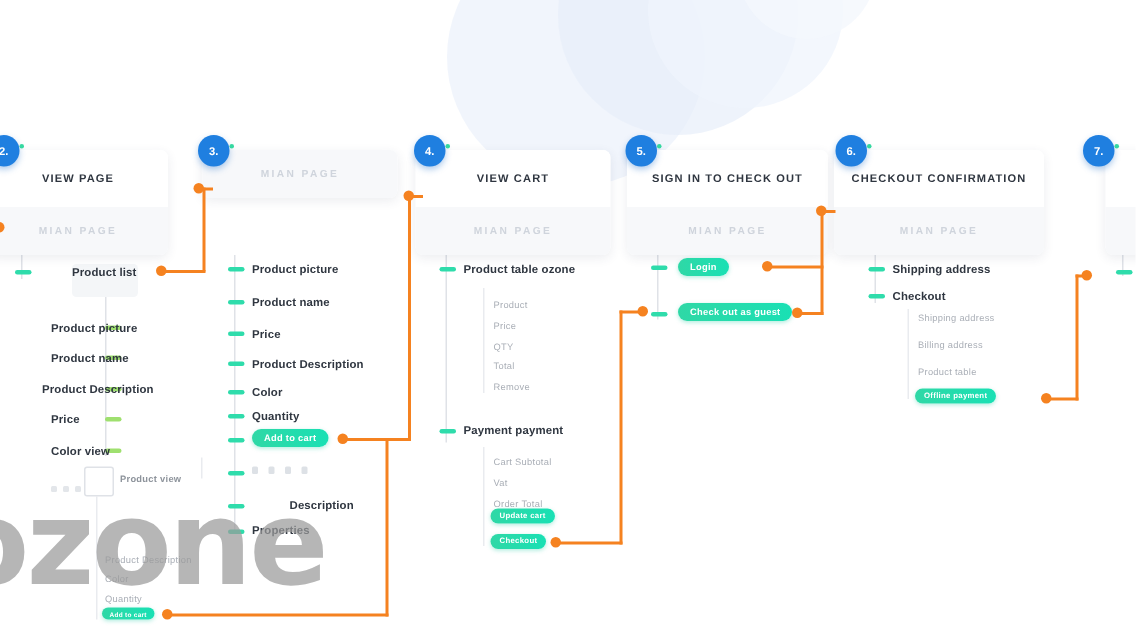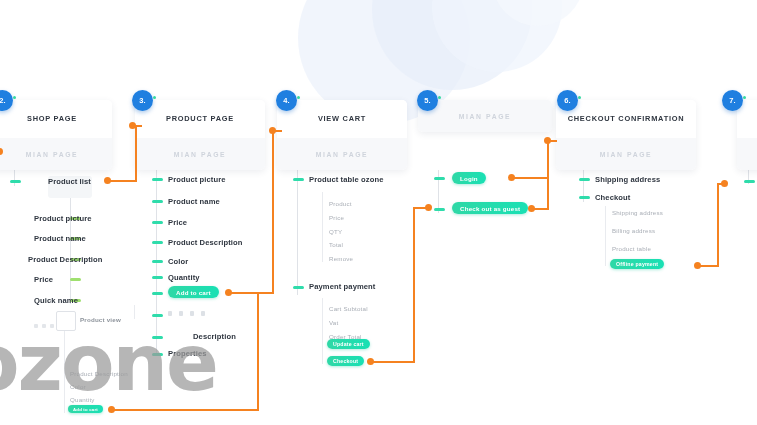--- a/index.html
+++ b/index.html
@@ -90,21 +90,21 @@
 
 <div id="canvas">
 
   <div class="blob blob-a"></div>
   <div class="blob blob-b"></div>
   <div class="blob blob-c"></div>
   <div class="blob blob-d"></div>
 
   <div class="card" style="left:-8px;top:100px;">
     <div class="card-head">
-      <div class="card-title">SHOP PAGE</div>
+      <div class="card-title">VIEW PAGE</div>
     </div>
     <div class="card-body">
       <div class="card-sub">MIAN PAGE</div>
     </div>
   </div>
   <div class="badge" style="left:-8px;top:90px;">
       <span>2.</span>
     </div>
   <div class="badge-dot" style="left:13px;top:96px;"></div>
 
@@ -117,39 +117,36 @@
 
   <div class="dash lime" style="left:70px;top:217px;"></div>
   <div class="lbl" style="left:34px;top:214px;">Product picture</div>
   <div class="dash lime" style="left:70px;top:237px;"></div>
   <div class="lbl" style="left:34px;top:234px;">Product name</div>
   <div class="dash lime" style="left:70px;top:258px;"></div>
   <div class="lbl" style="left:28px;top:255px;">Product Description</div>
   <div class="dash lime" style="left:70px;top:278px;"></div>
   <div class="lbl" style="left:34px;top:275px;">Price</div>
   <div class="dash lime" style="left:70px;top:299px;"></div>
-  <div class="lbl" style="left:34px;top:296px;">Quick name</div>
+  <div class="lbl" style="left:34px;top:296px;">Color view</div>
 
   <div class="rail rail-v rail-light" style="left:134px;top:305px;height:14px;"></div>
   <div class="thumbbox" style="left:56px;top:311px;width:18px;height:18px;"></div>
   <div class="tinyicon" style="left:34px;top:324px;"></div>
   <div class="tinyicon" style="left:42px;top:324px;"></div>
   <div class="tinyicon" style="left:50px;top:324px;"></div>
   <div class="lbl sub" style="left:80px;top:316px;font-weight:700;color:#8d939b;">Product view</div>
 
   <div class="rail rail-v rail-light" style="left:64px;top:331px;height:82px;"></div>
   <div class="lbl sub" style="left:70px;top:370px;">Product Description</div>
   <div class="lbl sub" style="left:70px;top:383px;">Color</div>
   <div class="lbl sub" style="left:70px;top:396px;">Quantity</div>
   <div class="pill tiny" style="left:68px;top:405px;">Add to cart</div>
 
   <div class="card wide" style="left:135px;top:100px;">
-    <div class="card-head">
-      <div class="card-title">PRODUCT PAGE</div>
-    </div>
     <div class="card-body">
       <div class="card-sub">MIAN PAGE</div>
     </div>
   </div>
   <div class="badge" style="left:132px;top:90px;">
       <span>3.</span>
     </div>
   <div class="badge-dot" style="left:153px;top:96px;"></div>
 
   <div class="rail rail-v" style="left:156px;top:170px;height:185px;"></div>
@@ -212,20 +209,23 @@
   <div class="lbl" style="left:309px;top:282px;">Payment payment</div>
 
   <div class="rail rail-v rail-light" style="left:322px;top:298px;height:66px;"></div>
   <div class="lbl sub" style="left:329px;top:305px;">Cart Subtotal</div>
   <div class="lbl sub" style="left:329px;top:319px;">Vat</div>
   <div class="lbl sub" style="left:329px;top:333px;">Order Total</div>
   <div class="pill sm" style="left:327px;top:339px;">Update cart</div>
   <div class="pill sm" style="left:327px;top:356px;">Checkout</div>
 
   <div class="card wide" style="left:418px;top:100px;width:134px;">
+    <div class="card-head">
+      <div class="card-title">SIGN IN TO CHECK OUT</div>
+    </div>
     <div class="card-body">
       <div class="card-sub">MIAN PAGE</div>
     </div>
   </div>
   <div class="badge" style="left:417px;top:90px;">
       <span>5.</span>
     </div>
   <div class="badge-dot" style="left:438px;top:96px;"></div>
 
   <div class="rail rail-v" style="left:438px;top:170px;height:43px;"></div>

